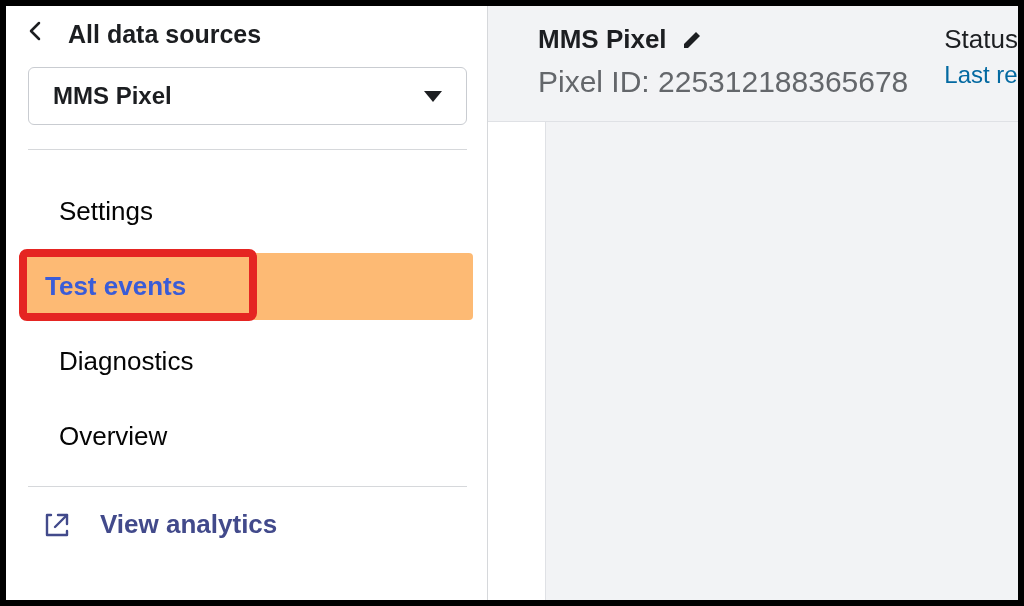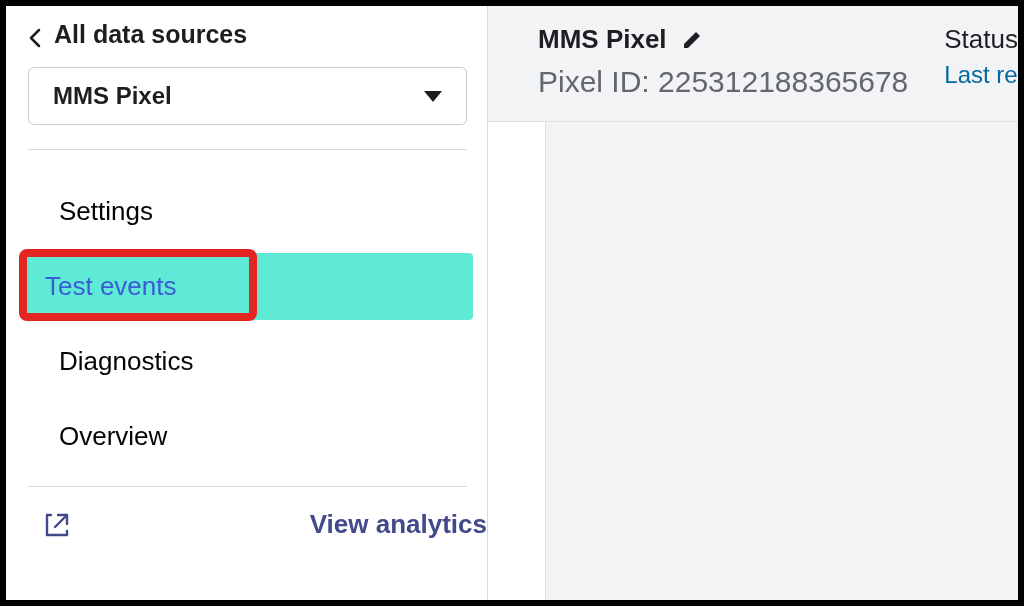--- a/index.html
+++ b/index.html
@@ -26,22 +26,22 @@
     .sidebar {
       width: 482px;
       background: #fff;
       border-right: 1px solid #d6d8db;
       display: flex;
       flex-direction: column;
       padding-top: 14px;
     }
     .back-row {
       display: flex;
-      align-items: flex-end;
-      gap: 12px;
+      align-items: flex-start;
+      gap: 26px;
       padding: 0 20px 18px 22px;
       cursor: pointer;
     }
     .back-chevron {
       width: 14px;
       height: 22px;
       display: flex;
       align-items: center;
       justify-content: center;
     }
@@ -92,23 +92,23 @@
       cursor: pointer;
       margin: 4px 14px 4px 15px;
       border-radius: 4px;
       position: relative;
     }
     .nav-item.overview {
       font-weight: 400;
       color: #050505;
     }
     .nav-item.selected {
-      background: #5eead4;
+      background: #fdba74;
       color: #3a5cd7;
-      font-weight: 400;
+      font-weight: 700;
       border-radius: 4px;
       padding-left: 24px;
     }
     .highlight-box {
       position: absolute;
       top: -4px;
       left: -2px;
       width: 238px;
       height: 72px;
       border: 8px solid #e52522;
@@ -127,21 +127,20 @@
     }
     .view-analytics {
       display: flex;
       align-items: center;
       gap: 30px;
       padding: 22px 0 18px 38px;
       cursor: pointer;
       color: #424a8b;
       font-size: 26px;
       font-weight: 700;
-      justify-content: space-between;
     }
     .ext-icon {
       width: 26px;
       height: 26px;
       display: flex;
       align-items: center;
       justify-content: center;
     }
     
     .main {

